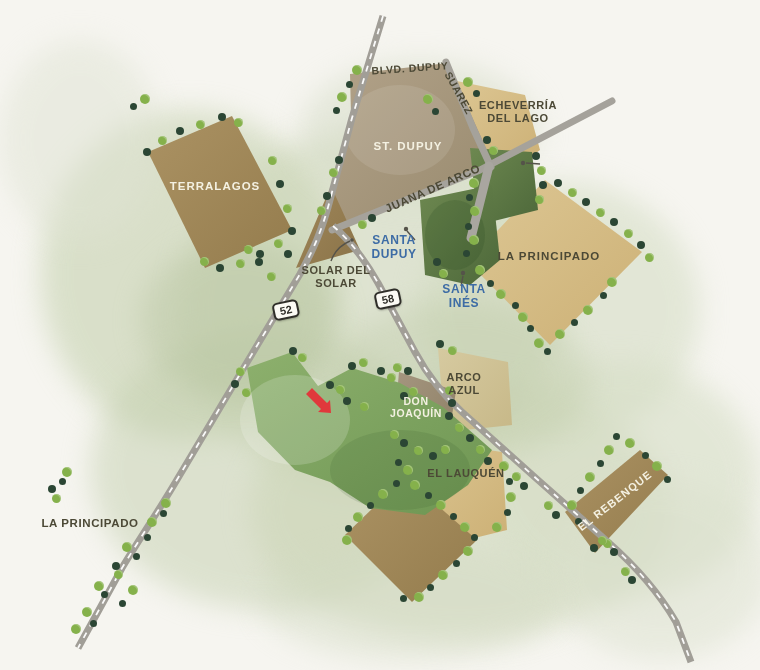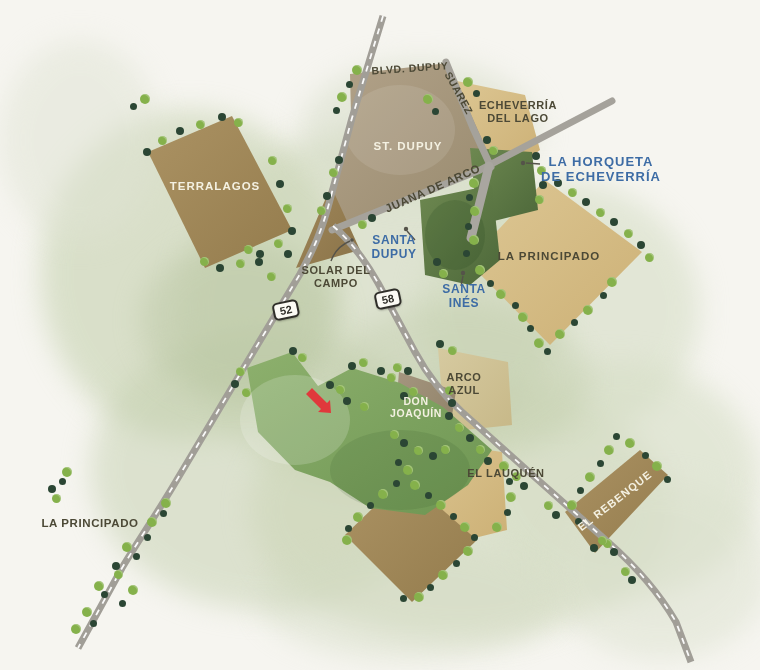--- a/index.html
+++ b/index.html
@@ -31,21 +31,21 @@
   .lbl-echeverria{left:518px;top:112px;font-size:11px;}
   .lbl-horqueta{left:601px;top:169px;font-size:13px;letter-spacing:1px;}
   .lbl-juana-arco{left:433px;top:189px;font-size:11.5px;transform:translate(-50%,-50%) rotate(-24deg);}
   .lbl-santa-juana{left:394px;top:247px;font-size:12px;}
   .lbl-santa-ines{left:464px;top:296px;font-size:12px;}
   .lbl-magdalena{left:549px;top:257px;font-size:11.5px;letter-spacing:1px;}
   .lbl-solar{left:336px;top:277px;font-size:11px;}
   .lbl-campo-azul{left:464px;top:384px;font-size:11px;}
   .lbl-don-joaquin{left:416px;top:407px;font-size:10.5px;}
   .lbl-canning{left:358px;top:452px;font-size:15px;letter-spacing:1.5px;}
-  .lbl-lauquen{left:466px;top:473px;font-size:11px;margin-left:40px;}
+  .lbl-lauquen{left:466px;top:473px;font-size:11px;}
   .lbl-principado{left:413px;top:537px;font-size:11px;}
   .lbl-rebenque{left:615px;top:501px;font-size:11px;letter-spacing:1px;transform:translate(-50%,-50%) rotate(-38deg);}
   .lbl-providencia{left:90px;top:524px;font-size:11.5px;}
   .shield{
     position:absolute;z-index:3;background:#fbfaf4;border:2px solid #2f2e29;border-radius:5px;
     padding:1px 5px;font-weight:bold;font-size:11px;color:#2f2e29;
     transform:translate(-50%,-50%) rotate(-12deg);box-shadow:0 1px 2px rgba(0,0,0,.25);
   }
   .shield-52{left:286px;top:310px;}
   .shield-58{left:388px;top:299px;}
@@ -318,37 +318,33 @@
 
   <div id="labels">
     <div class="lbl c-dark lbl-blvd-dupuy">BLVD. DUPUY</div>
     <div class="lbl c-dark lbl-suarez">SUAREZ</div>
     <div class="lbl c-white lbl-st-thomas">ST. DUPUY</div>
     <div class="lbl c-white lbl-terralagos">TERRALAGOS</div>
     <div class="lbl c-dark lbl-echeverria">
       <span>ECHEVERRÍA</span><br>
       <span>DEL LAGO</span>
     </div>
-    <div class="lbl c-blue lbl-horqueta">
-      <span>LA HORQUETA</span><br>
-      <span>DE ECHEVERRÍA</span>
-    </div>
     <div class="lbl c-dark lbl-juana-arco">JUANA DE ARCO</div>
     <div class="lbl c-blue lbl-santa-juana">
       <span>SANTA</span><br>
       <span>DUPUY</span>
     </div>
     <div class="lbl c-blue lbl-santa-ines">
       <span>SANTA</span><br>
       <span>INÉS</span>
     </div>
     <div class="lbl c-dark lbl-magdalena">LA PRINCIPADO</div>
     <div class="lbl c-dark lbl-solar">
       <span>SOLAR DEL</span><br>
-      <span>CAMPO</span>
+      <span>SOLAR</span>
     </div>
     <div class="lbl c-dark lbl-campo-azul">
       <span>ARCO</span><br>
       <span>AZUL</span>
     </div>
     <div class="lbl c-white lbl-don-joaquin">
       <span>DON</span><br>
       <span>JOAQUÍN</span>
     </div>
     <div class="lbl c-dark lbl-lauquen">EL LAUQUÉN</div>

